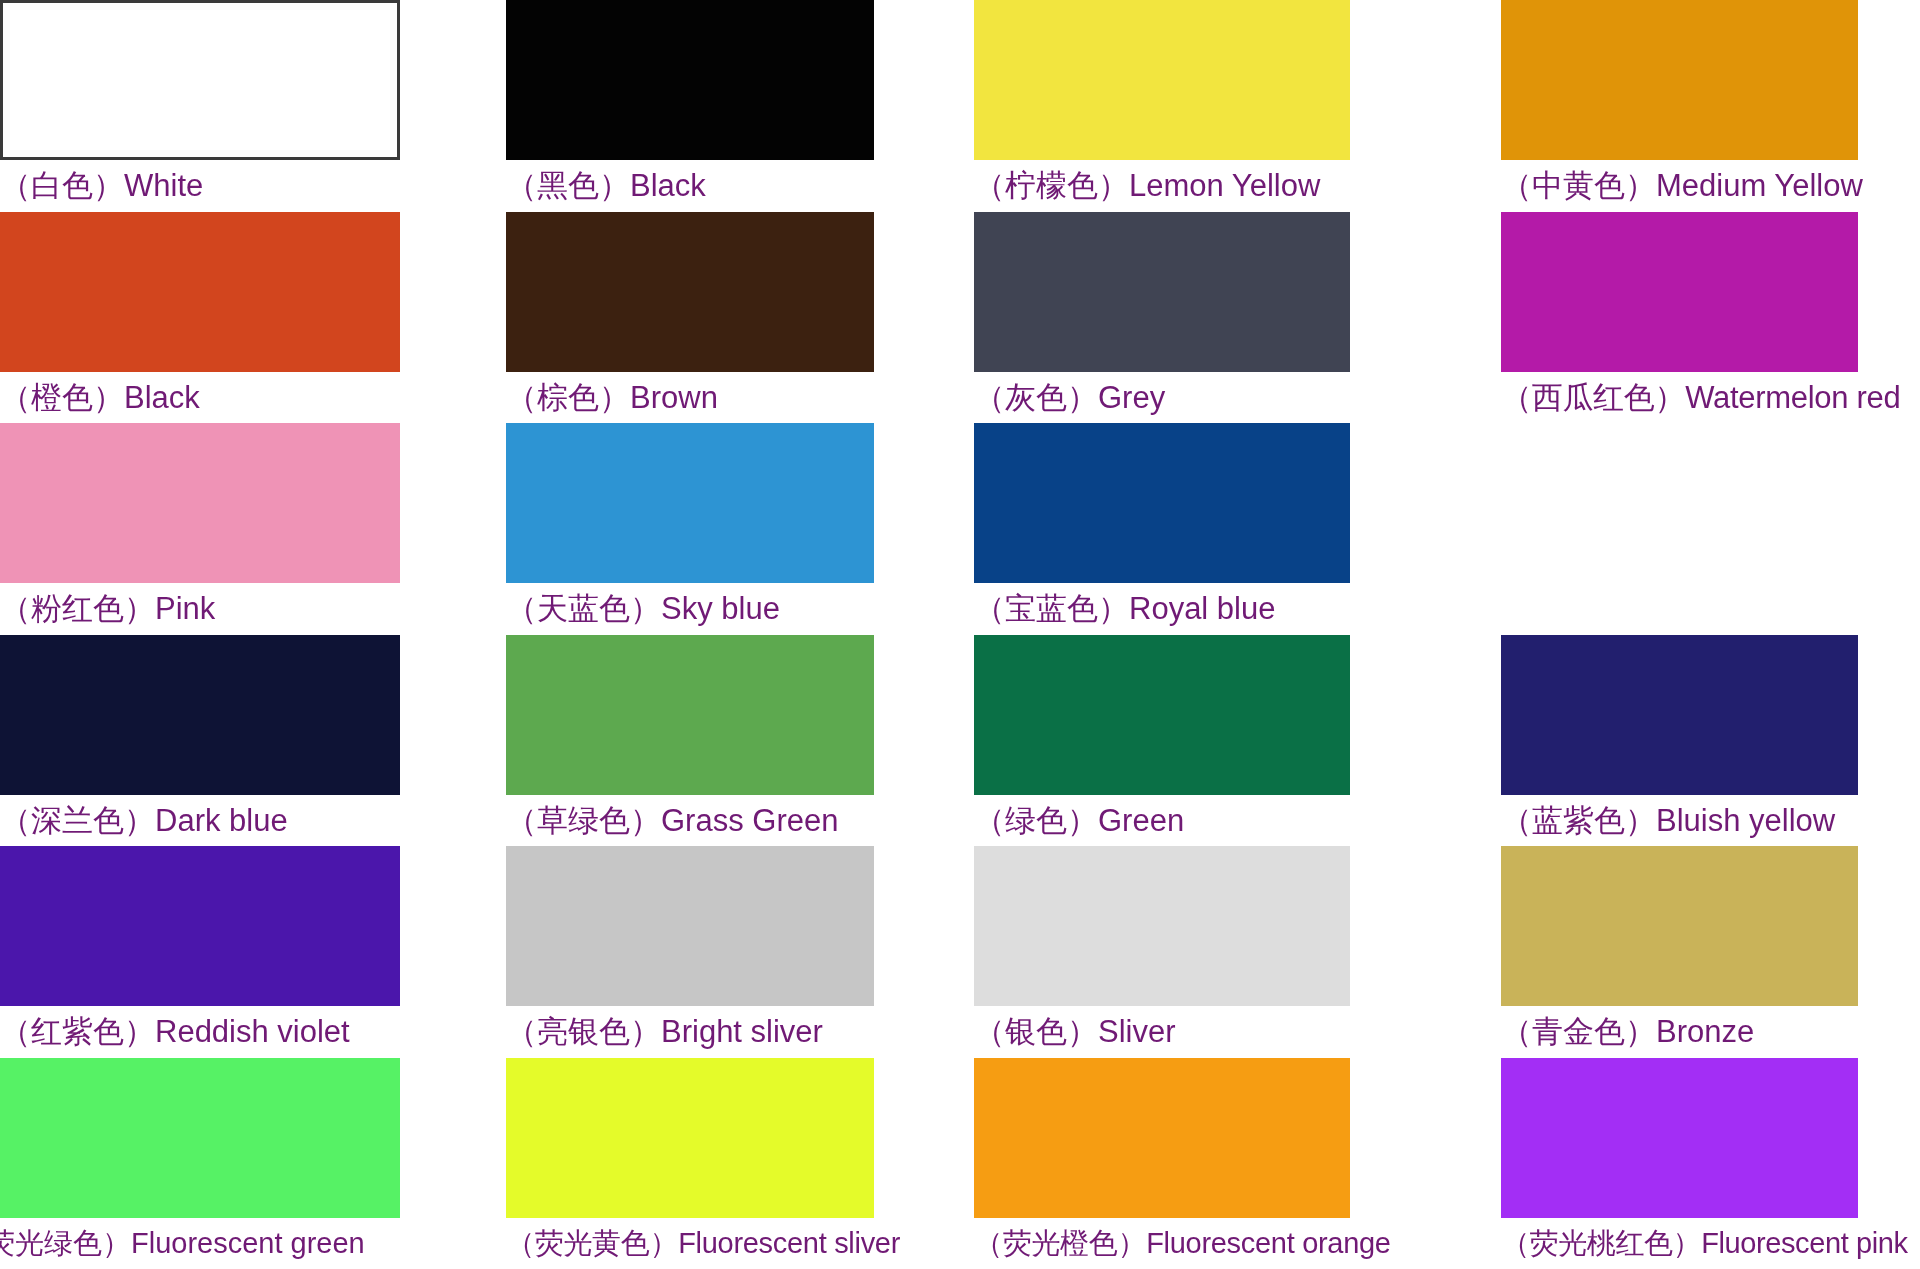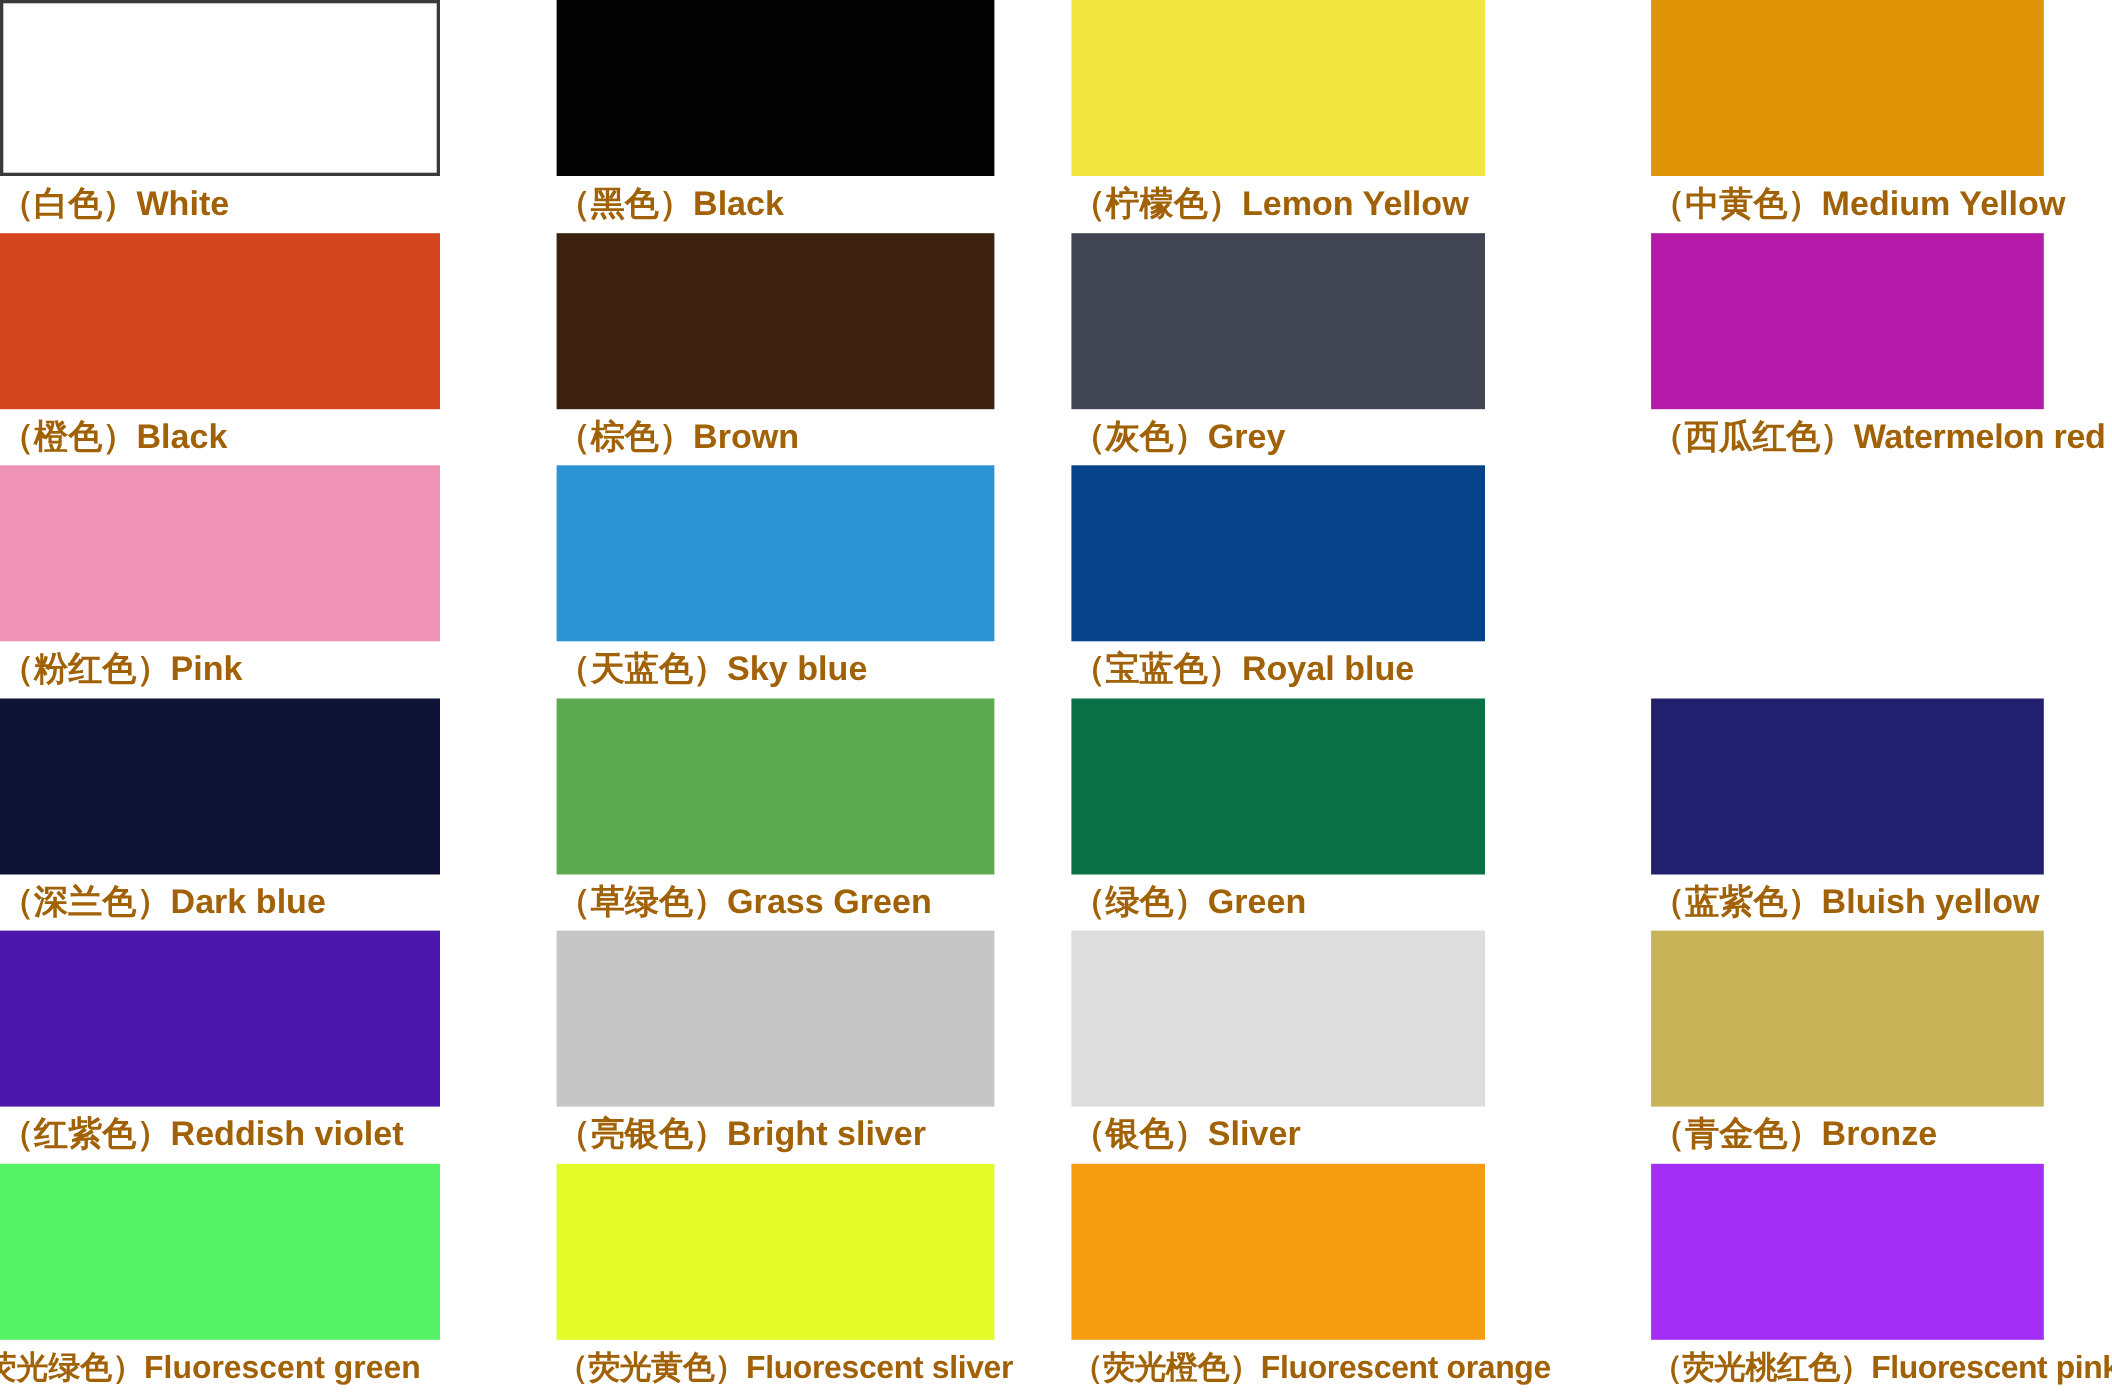--- a/index.html
+++ b/index.html
@@ -34,44 +34,43 @@
     margin-right: 90px;
     position: relative;
     box-sizing: border-box;
   }
   .cell:last-child {
     margin-right: 0;
   }
 
   
   .row .cell:nth-child(1) { margin-left: 0px;  width: 400px; margin-right: 106px; }
-  .row .cell:nth-child(2) { width: 398px; margin-right: 70px; }
+  .row .cell:nth-child(2) { width: 368px; margin-right: 100px; }
   .row .cell:nth-child(3) { width: 376px; margin-right: 106px; }
   .row .cell:nth-child(4) { width: 402px; margin-right: 0px; padding-left: 45px; }
 
   .swatch {
     width: 100%;
     height: 160px;
     box-sizing: border-box;
     display: block;
   }
   .swatch.bordered {
     border: 3px solid #3a3a3a;
   }
 
   .label {
     height: 50px;
     line-height: 50px;
     font-size: 31px;
-    color: #a16207;
+    color: #701a75;
     white-space: nowrap;
     overflow: visible;
     letter-spacing: 0px;
     font-family: "Liberation Sans", "DejaVu Sans", sans-serif;
-    font-weight: bold;
   }
 
   .label .zh {
     font-family: "DejaVu Sans", "Liberation Sans", sans-serif;
   }
   .label .en {
     font-family: "Liberation Sans", "DejaVu Sans", sans-serif;
   }
 
   

